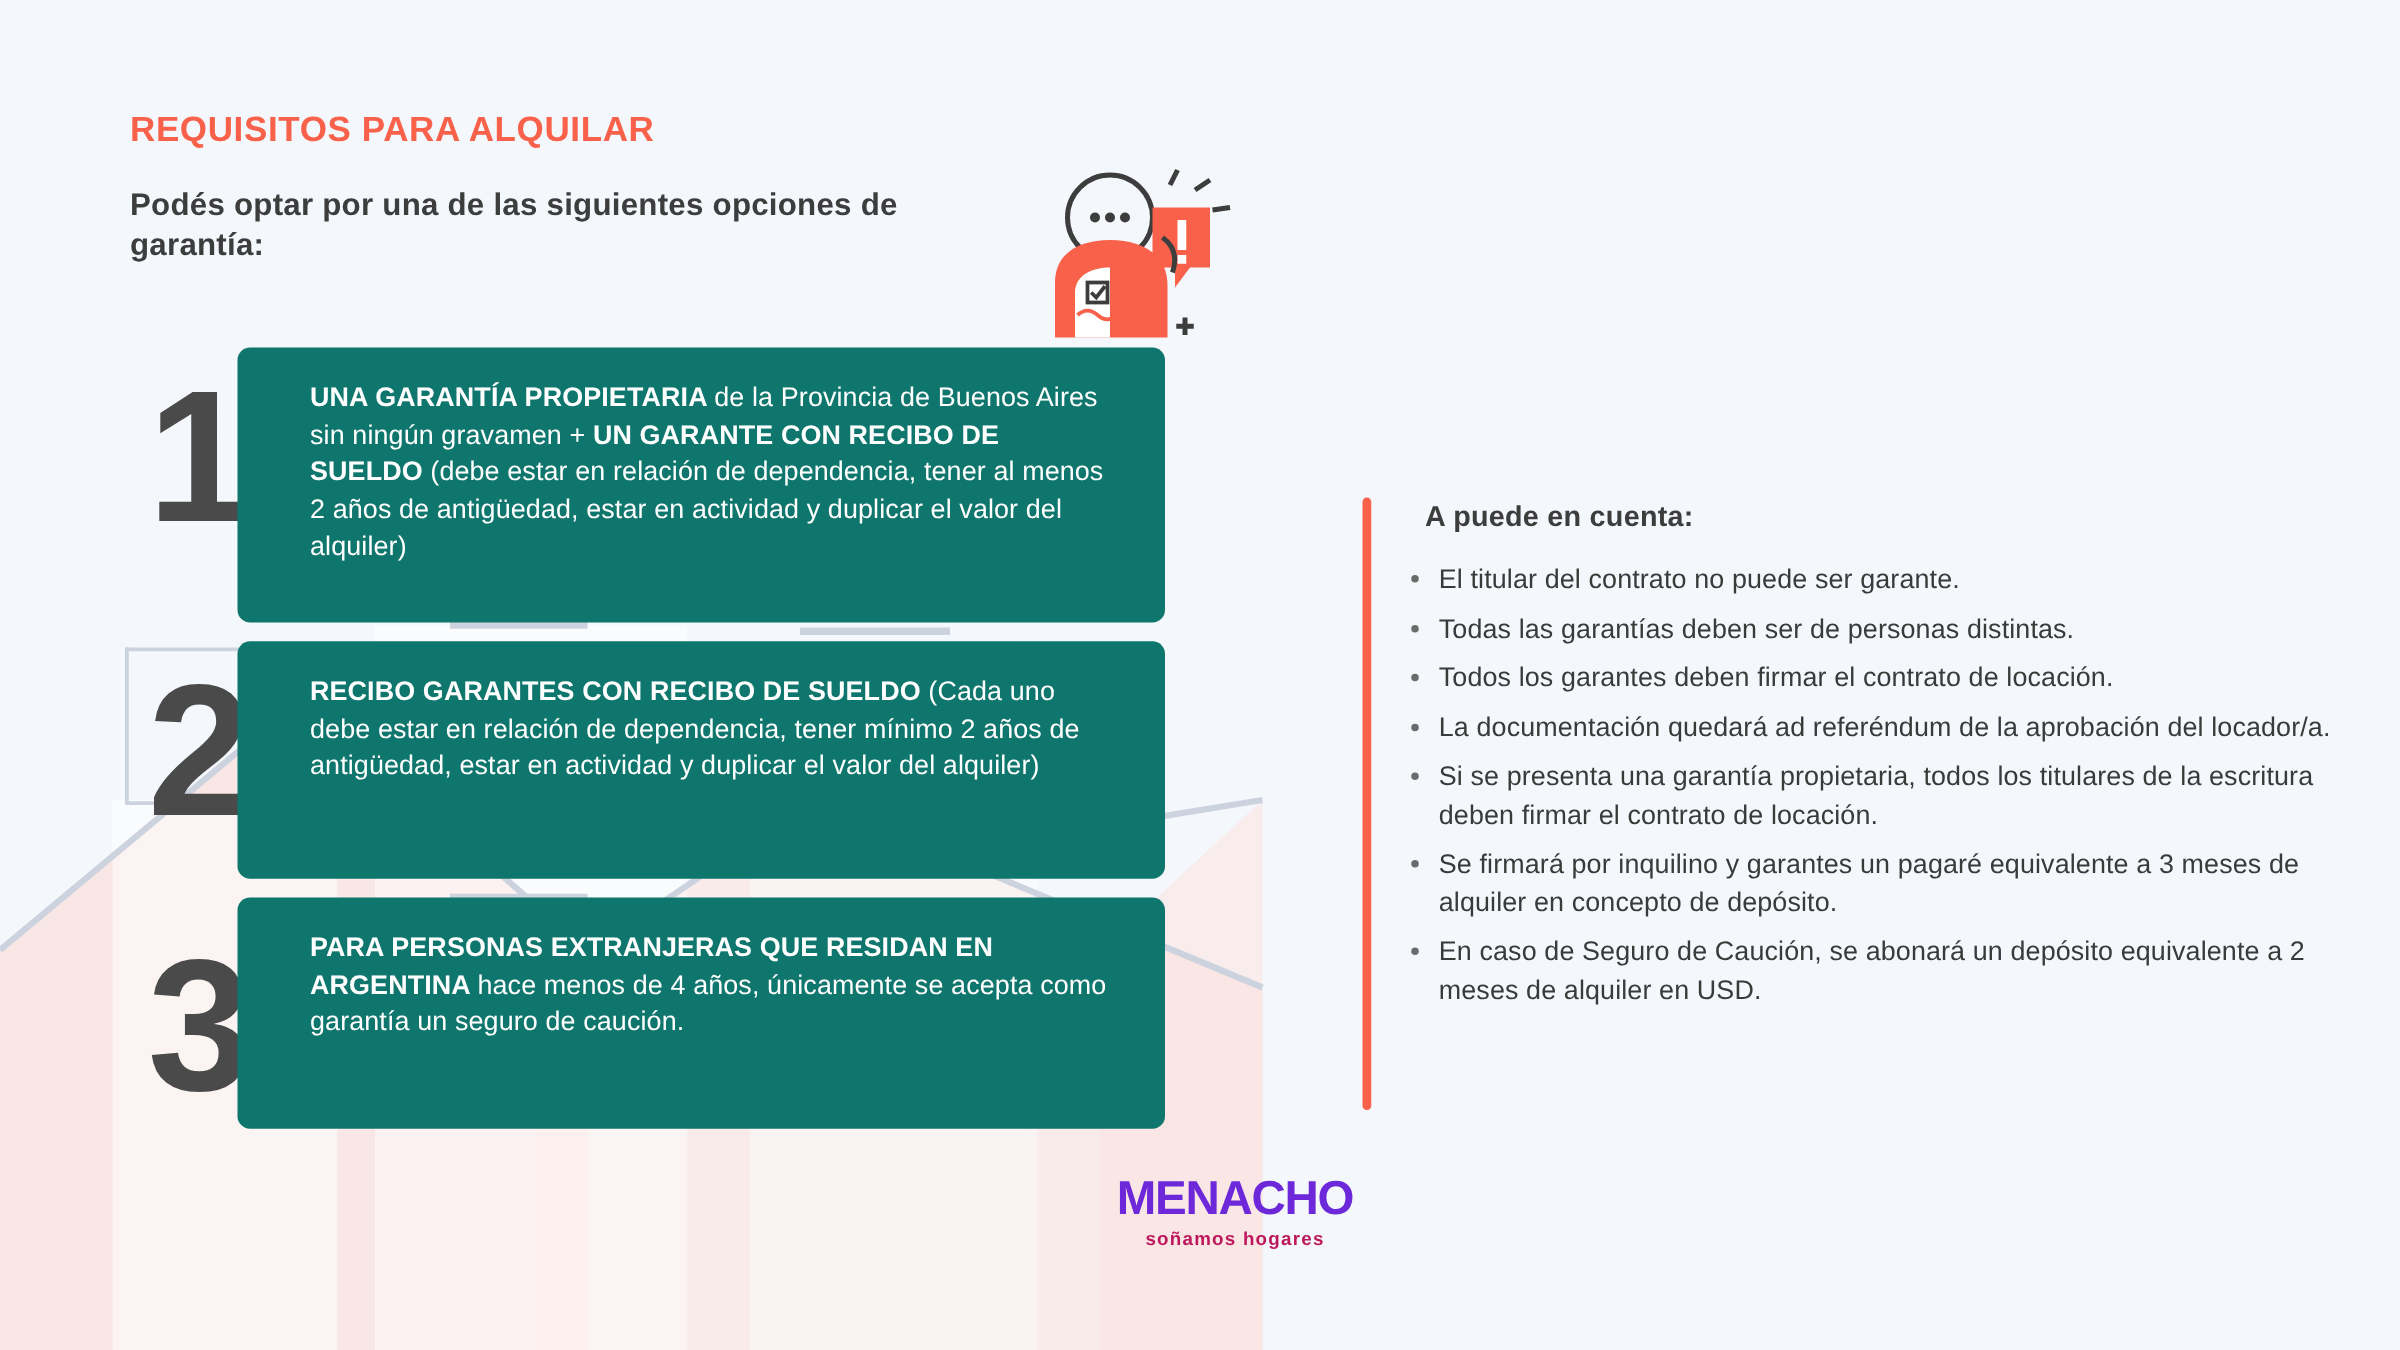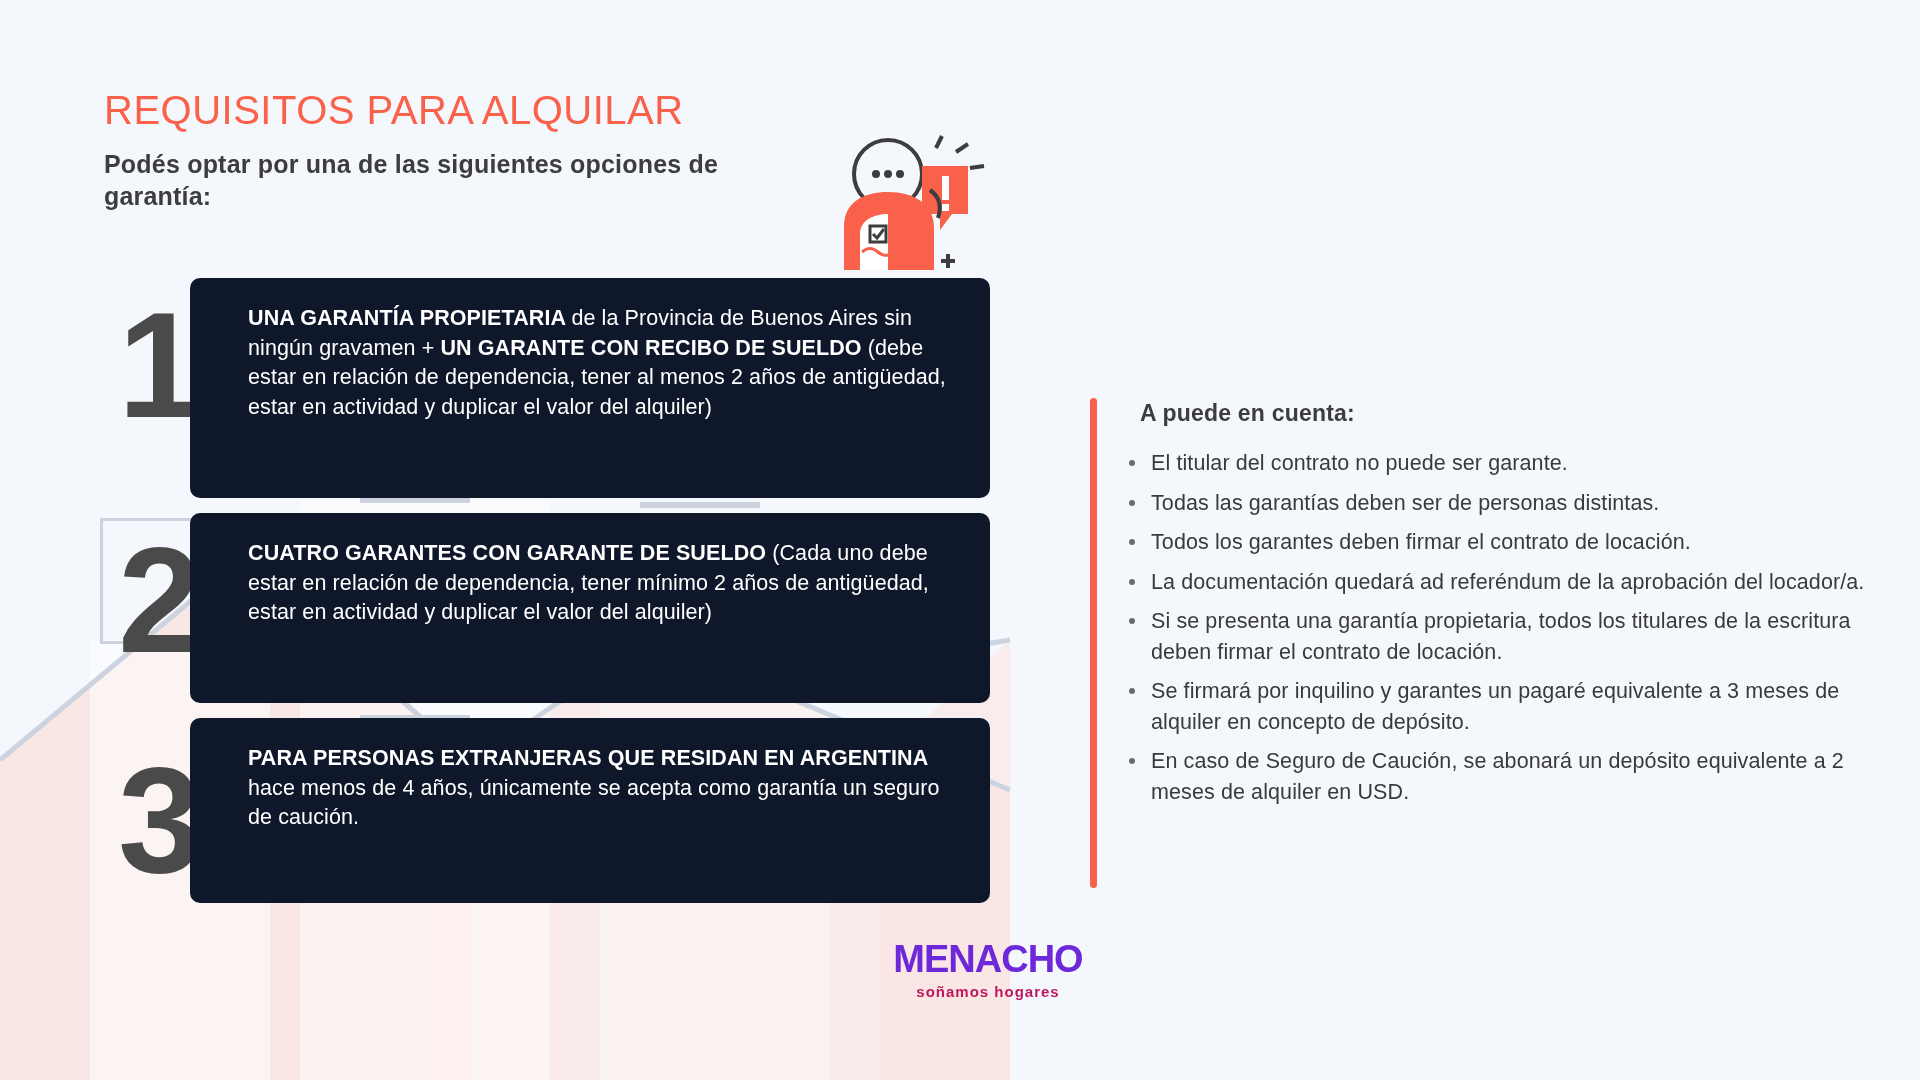--- a/index.html
+++ b/index.html
@@ -36,22 +36,22 @@
     position: absolute;
     left: 0; top: 0;
     width: 1080px;
     height: 1080px;
   }
 
   .title {
     position: absolute;
     left: 104px;
     top: 88px;
-    font-size: 40px;
-    font-weight: normal;
+    font-size: 28px;
+    font-weight: bold;
     letter-spacing: 0.5px;
     color: #f9614a;
     text-transform: uppercase;
   }
   .subtitle {
     position: absolute;
     left: 104px;
     top: 148px;
     width: 720px;
     font-size: 25px;
@@ -81,22 +81,22 @@
     width: 96px;
     height: 120px;
     border: 3px solid #ccd3de;
     border-right: none;
   }
 
   
   .card {
     position: absolute;
     left: 190px;
-    width: 800px;
-    background: #0f172a;
+    width: 742px;
+    background: #0f766e;
     border-radius: 10px;
     color: #ffffff;
     box-sizing: border-box;
     padding: 26px 38px 28px 58px;
   }
   .card p {
     margin: 0;
     font-size: 21.5px;
     line-height: 1.38;
     letter-spacing: 0.1px;
@@ -242,21 +242,21 @@
     <div class="numbox-outline"></div>
 
     <div class="bignum n1">1</div>
     <div class="bignum n2">2</div>
     <div class="bignum n3">3</div>
 
     <div class="card card-1">
       <p><span class="b">UNA GARANTÍA PROPIETARIA </span><span>de la Provincia de Buenos Aires sin ningún gravamen + </span><span class="b">UN GARANTE CON RECIBO DE SUELDO </span><span>(debe estar en relación de dependencia, tener al menos 2 años de antigüedad, estar en actividad y duplicar el valor del alquiler)</span></p>
     </div>
     <div class="card card-2">
-      <p><span class="b">CUATRO GARANTES CON GARANTE DE SUELDO </span><span>(Cada uno debe estar en relación de dependencia, tener mínimo 2 años de antigüedad, estar en actividad y duplicar el valor del alquiler)</span></p>
+      <p><span class="b">RECIBO GARANTES CON RECIBO DE SUELDO </span><span>(Cada uno debe estar en relación de dependencia, tener mínimo 2 años de antigüedad, estar en actividad y duplicar el valor del alquiler)</span></p>
     </div>
     <div class="card card-3">
       <p><span class="b">PARA PERSONAS EXTRANJERAS QUE RESIDAN EN ARGENTINA </span><span>hace menos de 4 años, únicamente se acepta como garantía un seguro de caución.</span></p>
     </div>
   </div>
 
   <div class="right-rule"></div>
   <div class="notes-title">A puede en cuenta:</div>
   <ul class="notes-list">
       <li>El titular del contrato no puede ser garante.</li>

